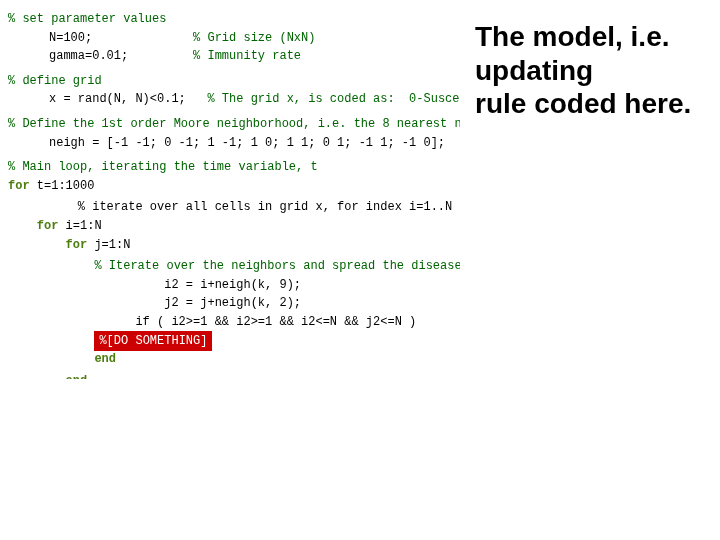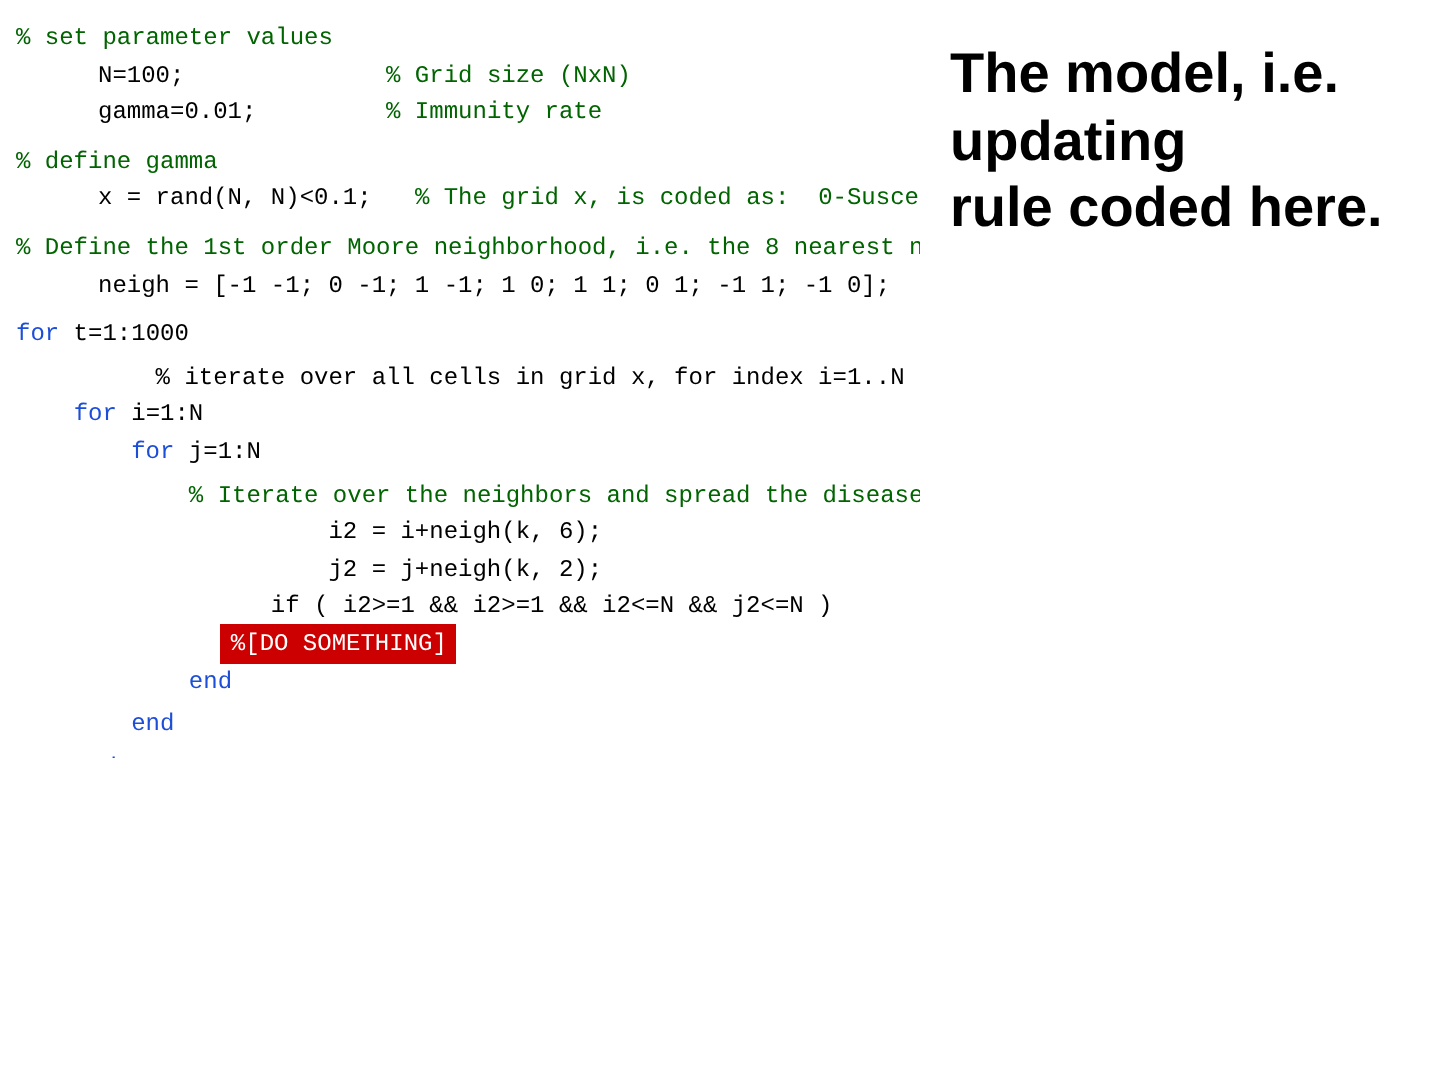--- a/index.html
+++ b/index.html
@@ -54,36 +54,35 @@
       white-space: pre;
       line-height: 1.55;
       color: #000;
     }
 
     .code-comment {
       color: #006400;
     }
 
     .code-keyword {
-      color: #1d4ed8;
-      font-weight: normal;
+      color: #4d7c0f;
+      font-weight: bold;
     }
 
     .code-normal {
       color: #000;
       margin-left: 41px;
     }
 
     .highlight-box {
       display: inline;
       background: #cc0000;
       color: #fff;
       padding: 1px 3px;
       border: 2px solid #cc0000;
-      margin-left: 16px;
     }
 
     .section-gap {
       height: 6px;
     }
 
     .section-gap-sm {
       height: 3px;
     }
   </style>
@@ -92,42 +91,43 @@
 
 <div class="main-container">
   <div class="code-panel">
 
     <span class="code-line code-comment">% set parameter values</span>
     <span class="code-line code-normal">N=100;              <span class="code-comment">% Grid size (NxN)</span></span>
     <span class="code-line code-normal">gamma=0.01;         <span class="code-comment">% Immunity rate</span></span>
 
     <div class="section-gap"></div>
 
-    <span class="code-line code-comment">% define gamma</span>
+    <span class="code-line code-comment">% define grid</span>
     <span class="code-line code-normal">x = rand(N, N)&lt;0.1;   <span class="code-comment">% The grid x, is coded as:  0-Susceptible, 1-Infected, 2-Removed</span></span>
 
     <div class="section-gap"></div>
 
     <span class="code-line code-comment">% Define the 1st order Moore neighborhood, i.e. the 8 nearest neighbors</span>
     <span class="code-line code-normal">neigh = [-1 -1; 0 -1; 1 -1; 1 0; 1 1; 0 1; -1 1; -1 0];</span>
 
     <div class="section-gap"></div>
 
+    <span class="code-line code-comment">% Main loop, iterating the time variable, t</span>
     <span class="code-line"><span class="code-keyword">for</span> t=1:1000</span>
 
     <div class="section-gap-sm"></div>
 
     <span class="code-line code-normal">    % iterate over all cells in grid x, for index i=1..N and j=1..N</span>
     <span class="code-line">    <span class="code-keyword">for</span> i=1:N</span>
     <span class="code-line">        <span class="code-keyword">for</span> j=1:N</span>
 
     <div class="section-gap-sm"></div>
 
     <span class="code-line code-comment">            % Iterate over the neighbors and spread the disease</span>
-    <span class="code-line code-normal">                i2 = i+neigh(k, 6);</span>
+    <span class="code-line code-normal">                i2 = i+neigh(k, 9);</span>
     <span class="code-line code-normal">                j2 = j+neigh(k, 2);</span>
     <span class="code-line code-normal">            if ( i2&gt;=1 &amp;&amp; i2&gt;=1 &amp;&amp; i2&lt;=N &amp;&amp; j2&lt;=N )</span>
     <span class="code-line">            <span class="highlight-box">%[DO SOMETHING]</span></span>
     <span class="code-line">            <span class="code-keyword">end</span></span>
 
     <div class="section-gap-sm"></div>
 
     <span class="code-line">        <span class="code-keyword">end</span></span>
 
     <div class="section-gap-sm"></div>

